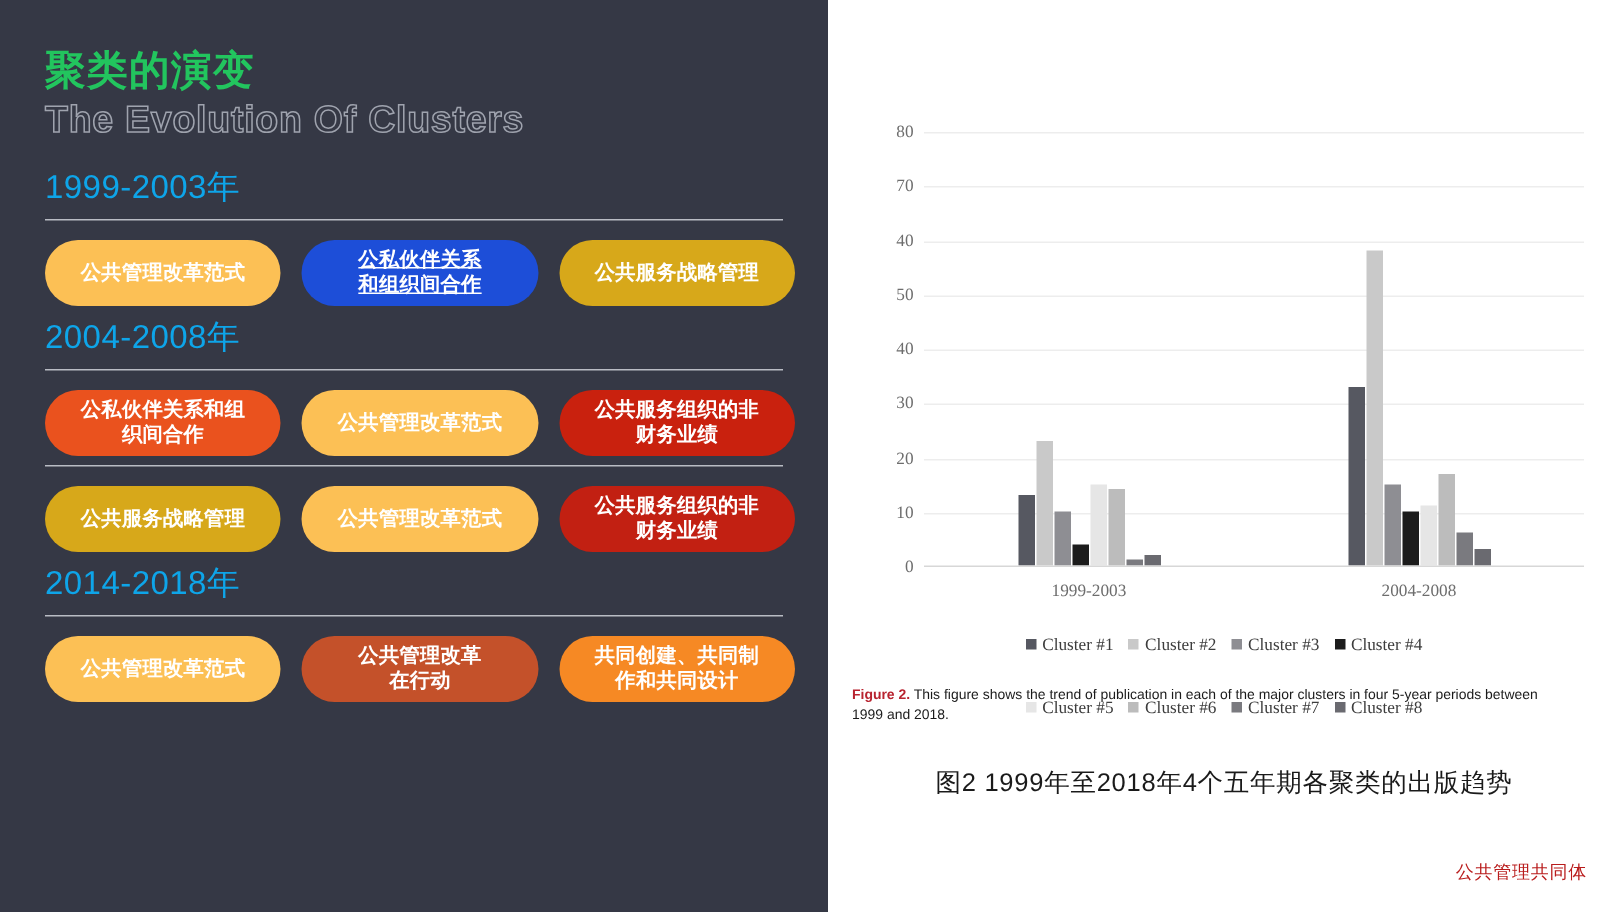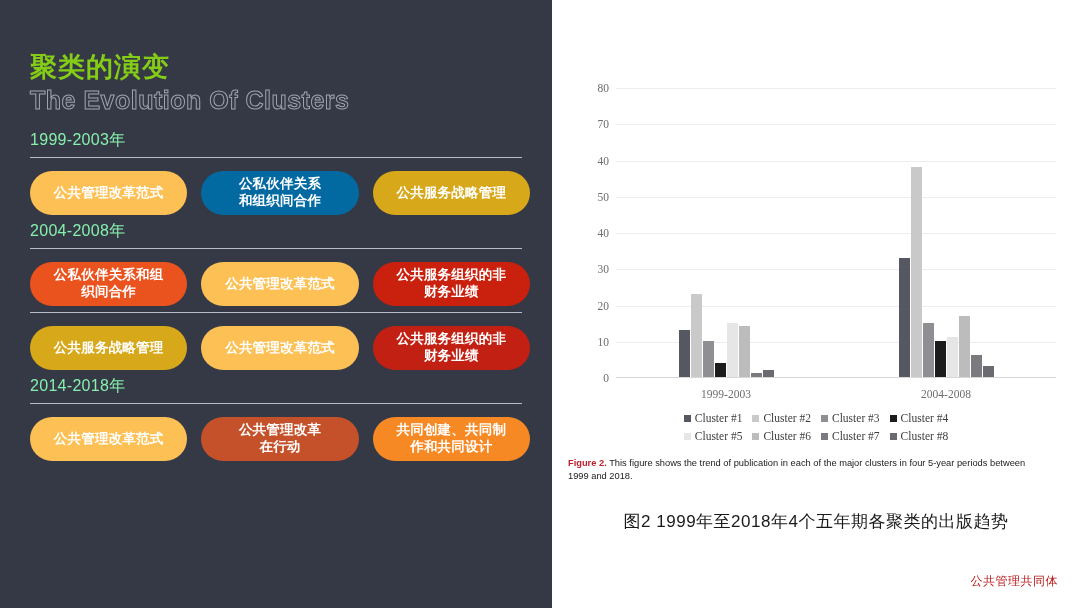--- a/index.html
+++ b/index.html
@@ -15,42 +15,41 @@
     position:relative;
     width:556px; height:608px;
     background:#353845;
     padding:32px 26px 0 30px;
   }
   #left::after{
     content:""; position:absolute; right:0; top:0; width:4px; height:100%;
     background:#ffffff;
   }
   .title-cn {
-    color:#84cc16;
+    color:#22c55e;
     font-size:27px;
     font-weight:bold;
     letter-spacing:1px;
     line-height:1.15;
     margin-bottom:2px;
-    margin-top:20px;
   }
   .title-en {
     font-size:25px;
     font-weight:bold;
     letter-spacing:.5px;
     color:transparent;
     -webkit-text-stroke:1px #9fa3ae;
     line-height:1.25;
     margin-bottom:14px;
   }
 
   .period-block { margin-top:6px; }
   .period-head {
-    color:#86efac;
-    font-size:16px;
+    color:#0ea5e9;
+    font-size:22px;
     font-weight:500;
     letter-spacing:.3px;
     padding-bottom:6px;
   }
   .period-rule {
     height:1px; background:#b9bcc4; width:492px; margin-bottom:13px;
   }
   .pill-row {
     display:flex; gap:14px; align-items:stretch;
   }
@@ -128,21 +127,21 @@
   #legend {
     position:absolute;
     left:0; top:338px; width:500px;
     text-align:center;
     font-family:"Liberation Serif","DejaVu Serif",serif;
     font-size:11.5px;
     color:#3d3d3d;
     line-height:1.55;
   }
   .legend-row { white-space:nowrap; }
-  .legend-item { display:inline-block; margin:0 5px; }
+  .legend-item { display:inline-block; margin:12px 5px; }
   .legend-swatch {
     display:inline-block; width:7px; height:7px;
     margin-right:4px; vertical-align:middle; position:relative; top:-1px;
   }
 
   #caption-en {
     position:absolute;
     left:12px; top:457px; width:474px;
     font-family:"Liberation Sans","DejaVu Sans",sans-serif;
     font-size:9.3px;
@@ -176,21 +175,21 @@
 
   <div id="left">
     <div class="title-cn">聚类的演变</div>
     <div class="title-en">The Evolution Of Clusters</div>
     <div id="periods-container">
         <div class="period-block">
           <div class="period-head">1999-2003年</div>
           <div class="period-rule"></div>
           <div class="pill-row">
             <div class="pill" style="background: rgb(252, 192, 85);">公共管理改革范式</div>
-            <div class="pill" style="background: #0369a1;">公私伙伴关系<br>和组织间合作</div>
+            <div class="pill" style="background: #1d4ed8; text-decoration: underline;">公私伙伴关系<br>和组织间合作</div>
             <div class="pill" style="background: rgb(215, 168, 26);">公共服务战略管理</div>
           </div>
         </div>
         <div class="period-block">
           <div class="period-head">2004-2008年</div>
           <div class="period-rule"></div>
           <div class="pill-row">
             <div class="pill" style="background: rgb(234, 82, 30);">公私伙伴关系和组<br>织间合作</div>
             <div class="pill" style="background: rgb(252, 192, 85);">公共管理改革范式</div>
             <div class="pill" style="background: rgb(201, 33, 14);">公共服务组织的非<br>财务业绩</div>

